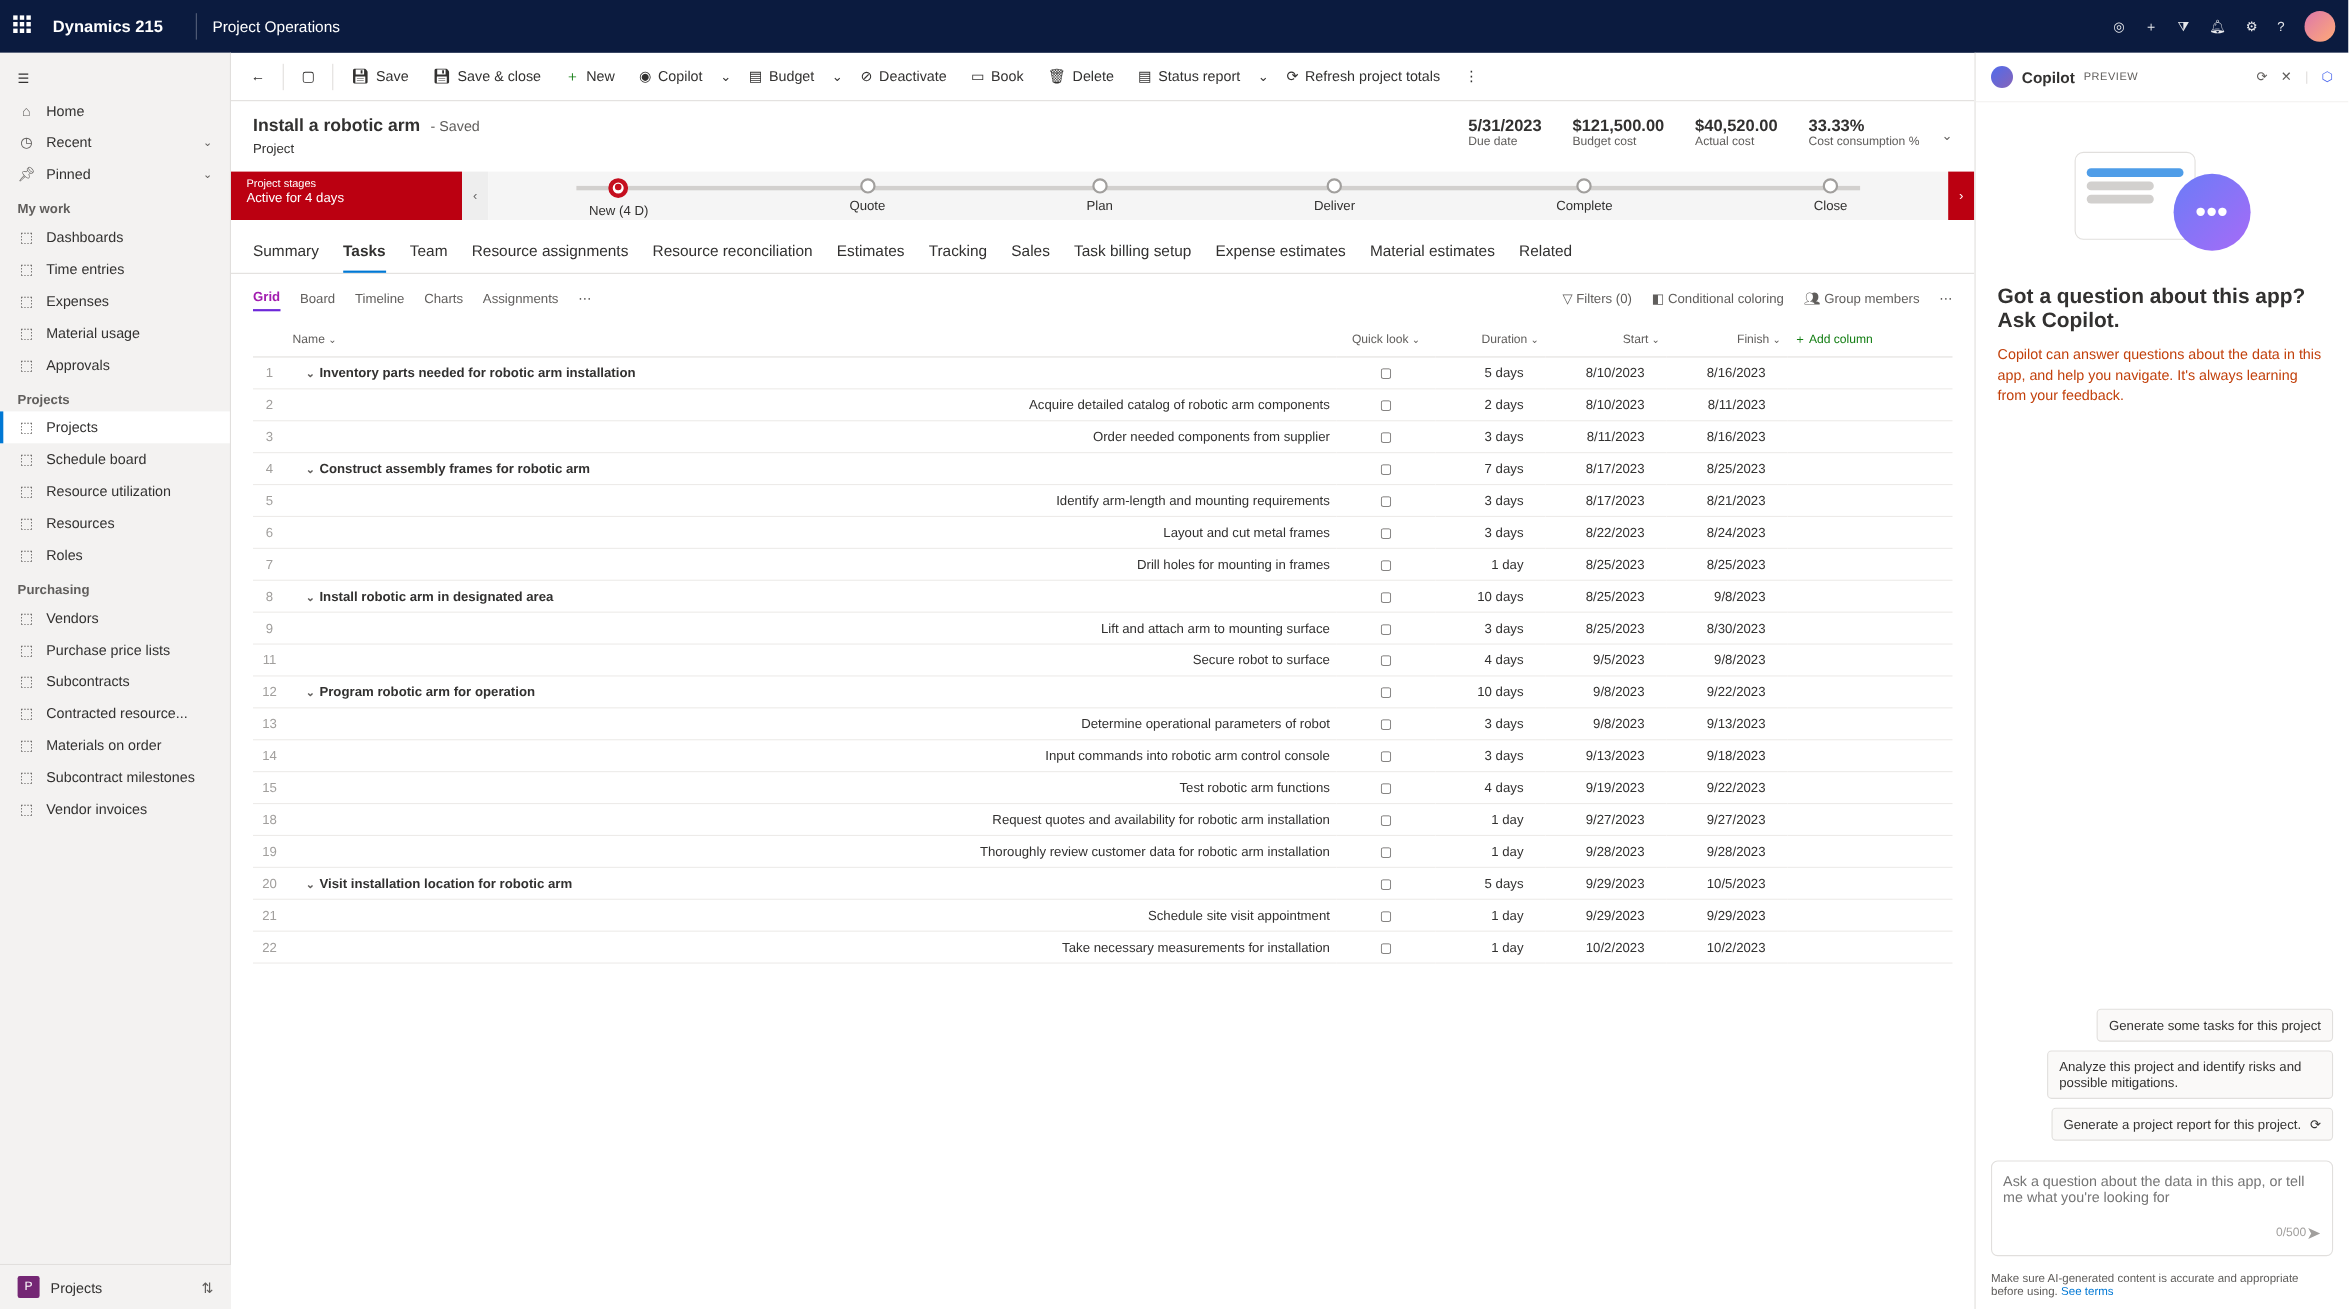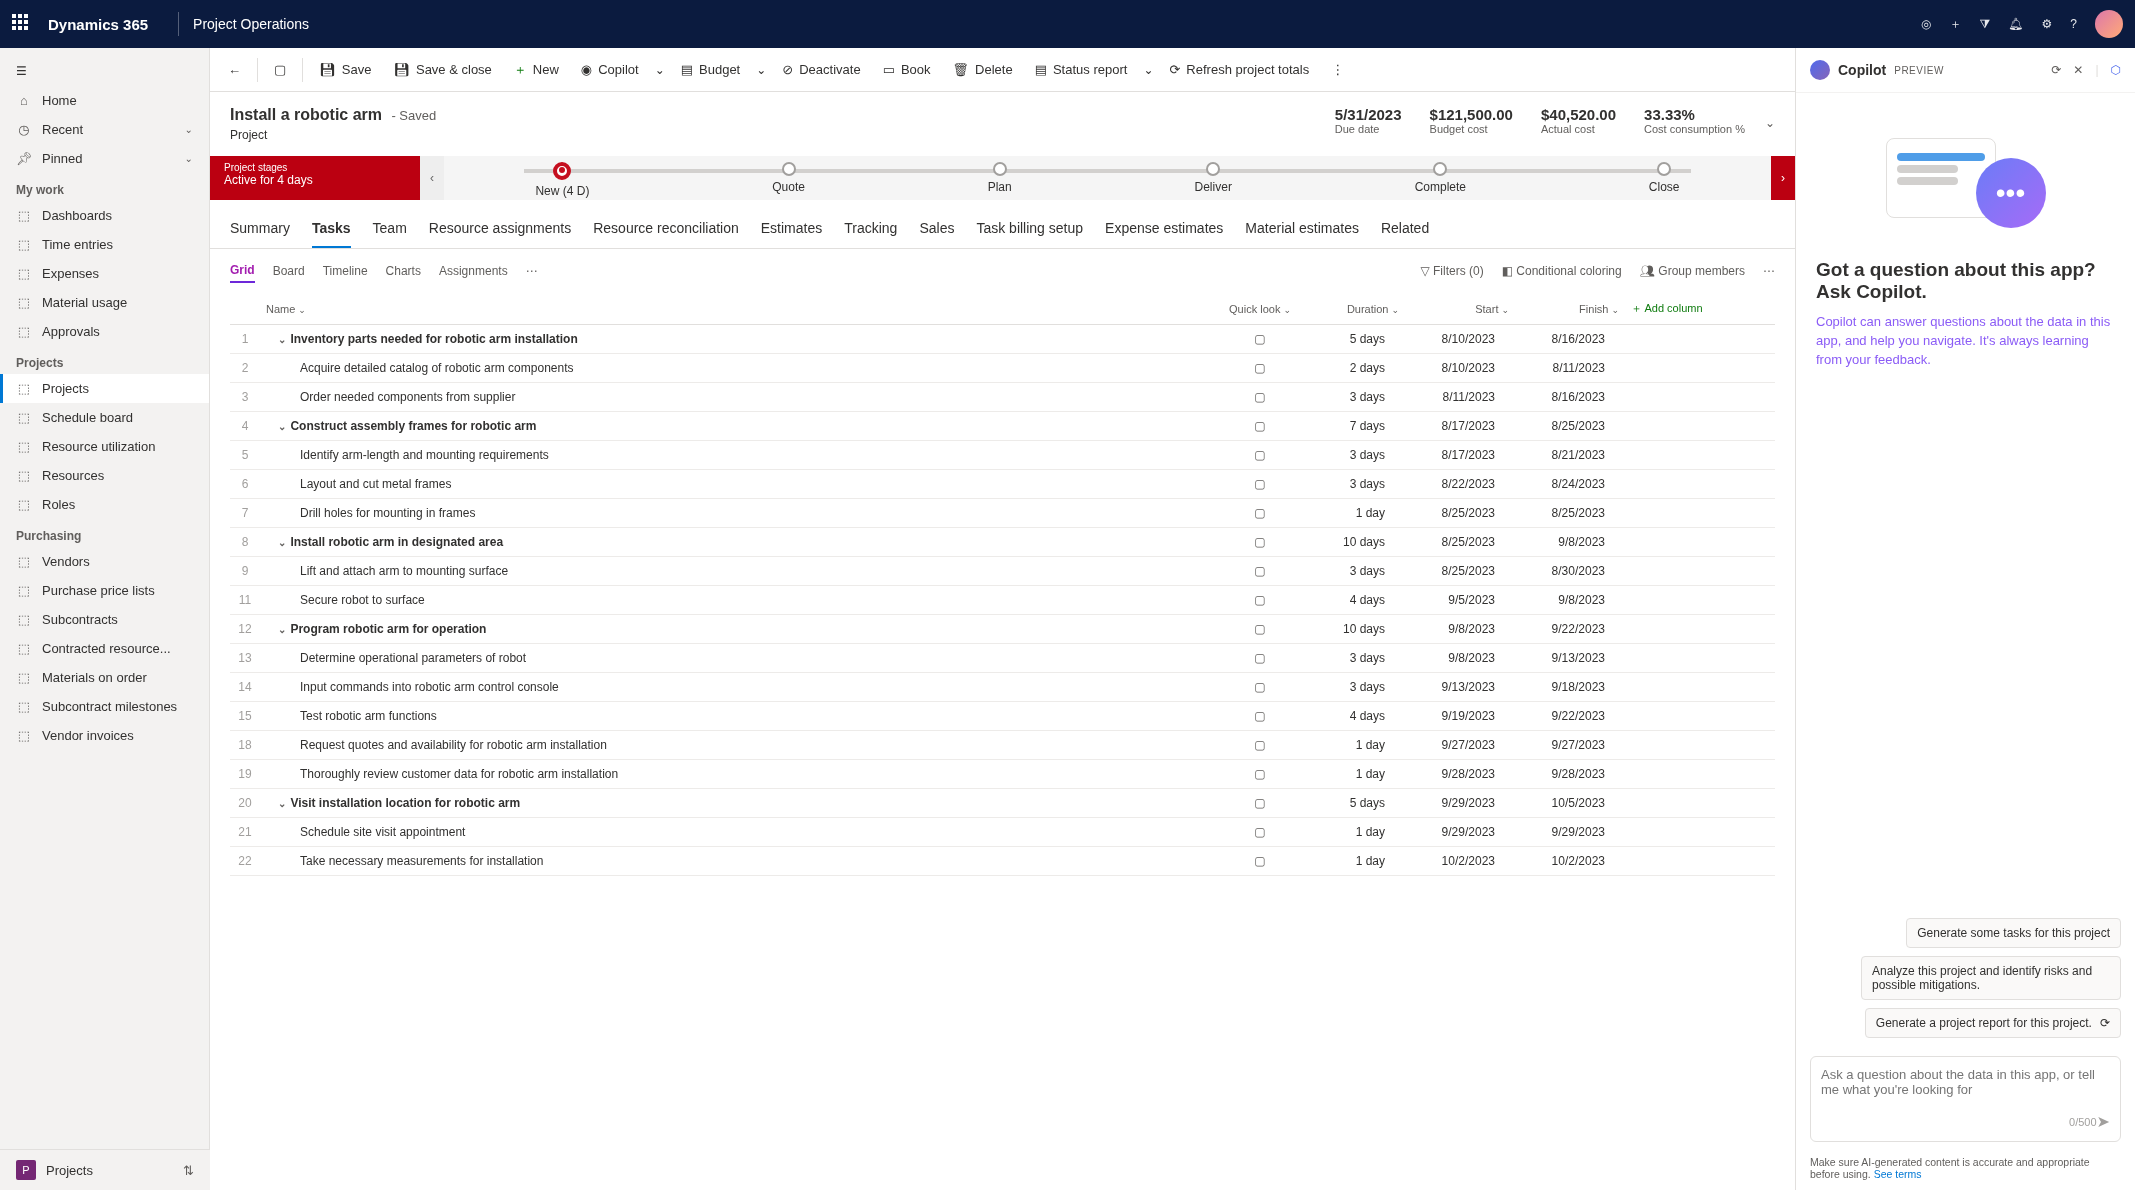--- a/index.html
+++ b/index.html
@@ -73,42 +73,42 @@
 
 
 .grid-area { flex: 1; overflow-y: auto; padding: 0 20px 60px; }
 table.taskgrid { width: 100%; border-collapse: collapse; font-size: 12px; }
 table.taskgrid th { text-align: left; padding: 8px 6px; font-weight: 400; color: #605e5c; font-size: 11px; border-bottom: 1px solid #e1dfdd; }
 table.taskgrid th .sort { font-size: 9px; margin-left: 3px; }
 table.taskgrid td { padding: 7px 6px; border-bottom: 1px solid #edebe9; }
 table.taskgrid tr.parent td.name { font-weight: 600; }
 table.taskgrid td.idx { color: #a19f9d; text-align: center; width: 30px; }
 table.taskgrid td.name { padding-left: 18px; }
-table.taskgrid tr.child td.name { padding-left: 40px; }
+table.taskgrid tr.child td.name { padding-left: 40px; text-align: right; }
 table.taskgrid td.dur { text-align: right; padding-right: 20px; }
 table.taskgrid td.date { text-align: right; padding-right: 20px; }
 table.taskgrid .caret { color: #605e5c; margin-right: 4px; font-size: 10px; cursor: pointer; }
 table.taskgrid .ql { text-align: center; color: #605e5c; cursor: pointer; }
 .addcol { color: #107c10; cursor: pointer; }
 
 
 .copilot { width: 340px; border-left: 1px solid #e1dfdd; display: flex; flex-direction: column; background: #fff; }
 .copilot .chead { padding: 12px 14px; display: flex; align-items: center; gap: 8px; border-bottom: 1px solid #f3f2f1; }
 .copilot .chead .logo { width: 20px; height: 20px; border-radius: 50%; background: linear-gradient(135deg,#4f6bed,#8764b8); }
 .copilot .chead .title { font-weight: 600; font-size: 14px; }
 .copilot .chead .prev { font-size: 10px; color: #605e5c; letter-spacing: .5px; }
 .copilot .chead .hicons { margin-left: auto; display: flex; gap: 12px; color: #605e5c; }
 .copilot .hero { padding: 20px; text-align: left; }
 .copilot .hero-img { height: 130px; display: flex; align-items: center; justify-content: center; gap: 10px; margin-bottom: 16px; }
 .copilot .hero-img .card { width: 110px; height: 80px; background: #fff; border: 1px solid #e1dfdd; border-radius: 8px; padding: 10px; }
 .copilot .hero-img .card .l { height: 8px; background: #4f9de8; border-radius: 4px; margin: 4px 0; }
 .copilot .hero-img .card .l2 { background: #d2d0ce; width: 70%; }
 .copilot .hero-img .bubble { width: 70px; height: 70px; border-radius: 50%; background: linear-gradient(135deg,#6b7cf7,#a66bf7); display:flex; align-items:center; justify-content:center; color:#fff; font-size:28px; margin-left:-30px; margin-top:30px; }
 .copilot .hero h2 { font-size: 19px; font-weight: 600; margin-bottom: 10px; }
-.copilot .hero p { font-size: 13px; color: #8b5cf6; line-height: 1.45; }
+.copilot .hero p { font-size: 13px; color: #c2410c; line-height: 1.45; }
 .copilot .suggestions { margin-top: auto; padding: 10px 14px; display: flex; flex-direction: column; align-items: flex-end; gap: 8px; }
 .copilot .sugg { border: 1px solid #e1dfdd; border-radius: 4px; padding: 7px 10px; font-size: 12px; background: #faf9f8; cursor: pointer; max-width: 260px; text-align: left; }
 .copilot .sugg.wref { display: flex; align-items: center; gap: 8px; }
 .copilot .inputwrap { margin: 8px 14px; border: 1px solid #e1dfdd; border-radius: 6px; padding: 10px; }
 .copilot .inputwrap textarea { width: 100%; border: none; resize: none; outline: none; font-family: inherit; font-size: 13px; height: 42px; color: #605e5c; }
 .copilot .inputwrap .foot { display: flex; align-items: center; justify-content: flex-end; font-size: 11px; color: #a19f9d; margin-left: 36px; }
 .copilot .inputwrap .send { cursor: pointer; font-size: 16px; }
 .copilot .disclaimer { font-size: 10.5px; color: #605e5c; padding: 6px 14px 10px; }
 .copilot .disclaimer a { color: #0078d4; text-decoration: none; }
 </style>
@@ -120,21 +120,21 @@
       <span></span>
       <span></span>
       <span></span>
       <span></span>
       <span></span>
       <span></span>
       <span></span>
       <span></span>
       <span></span>
     </div>
-  <div class="brand">Dynamics 365</div>
+  <div class="brand">Dynamics 215</div>
   <div class="divider-v"></div>
   <div class="sub">Project Operations</div>
   <div class="right">
     <span class="icon-btn">◎</span>
     <span class="icon-btn">＋</span>
     <span class="icon-btn">⧩</span>
     <span class="icon-btn">🔔︎</span>
     <span class="icon-btn">⚙</span>
     <span class="icon-btn">?</span>
     <div class="avatar"></div>

